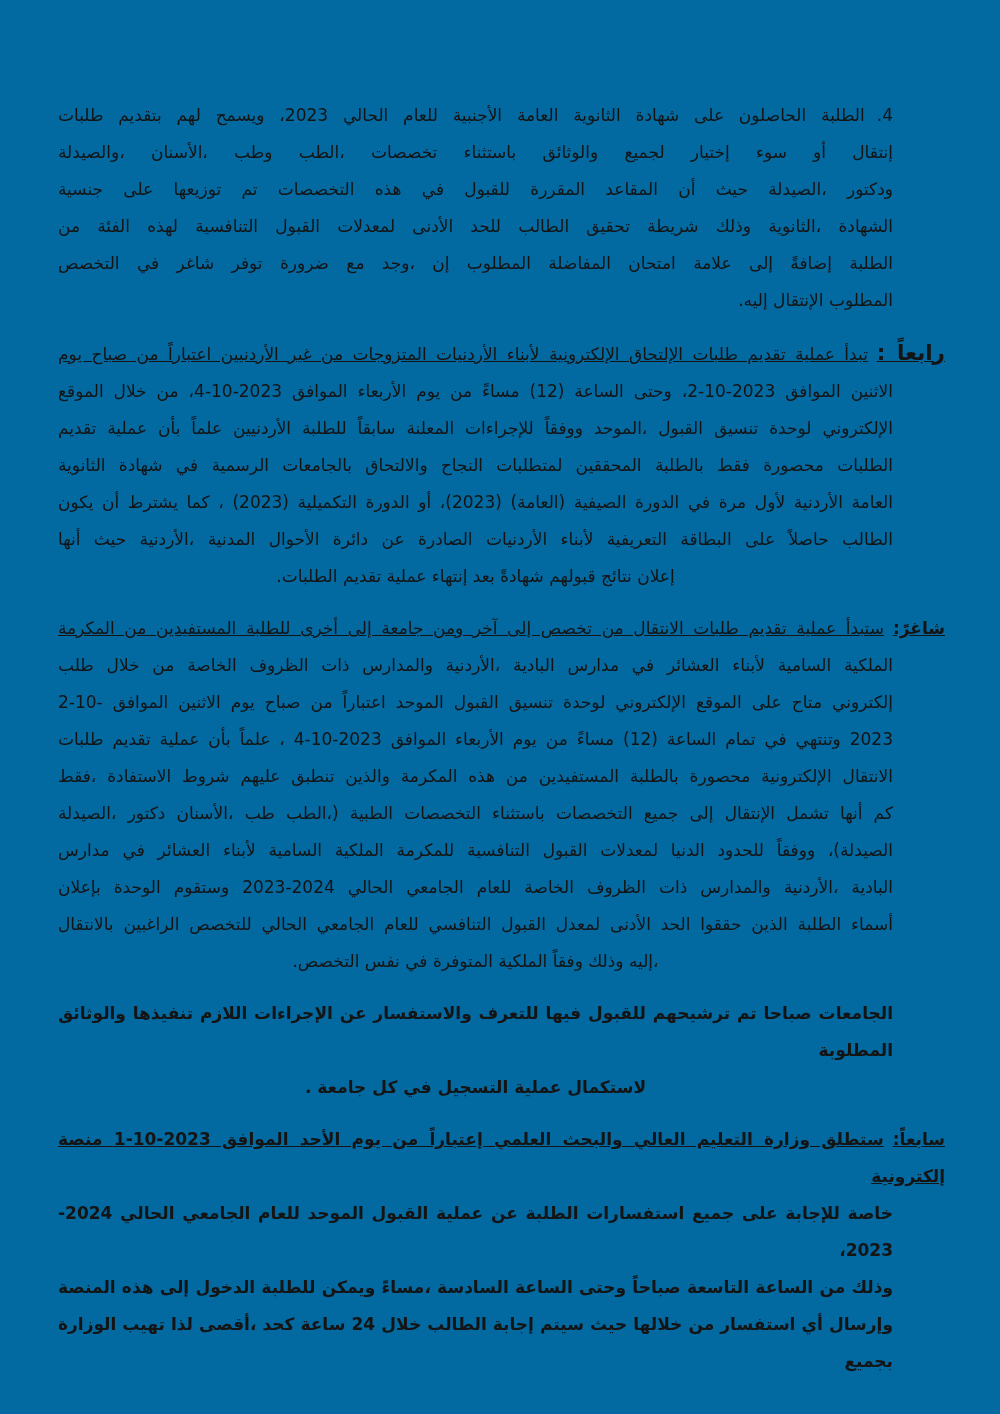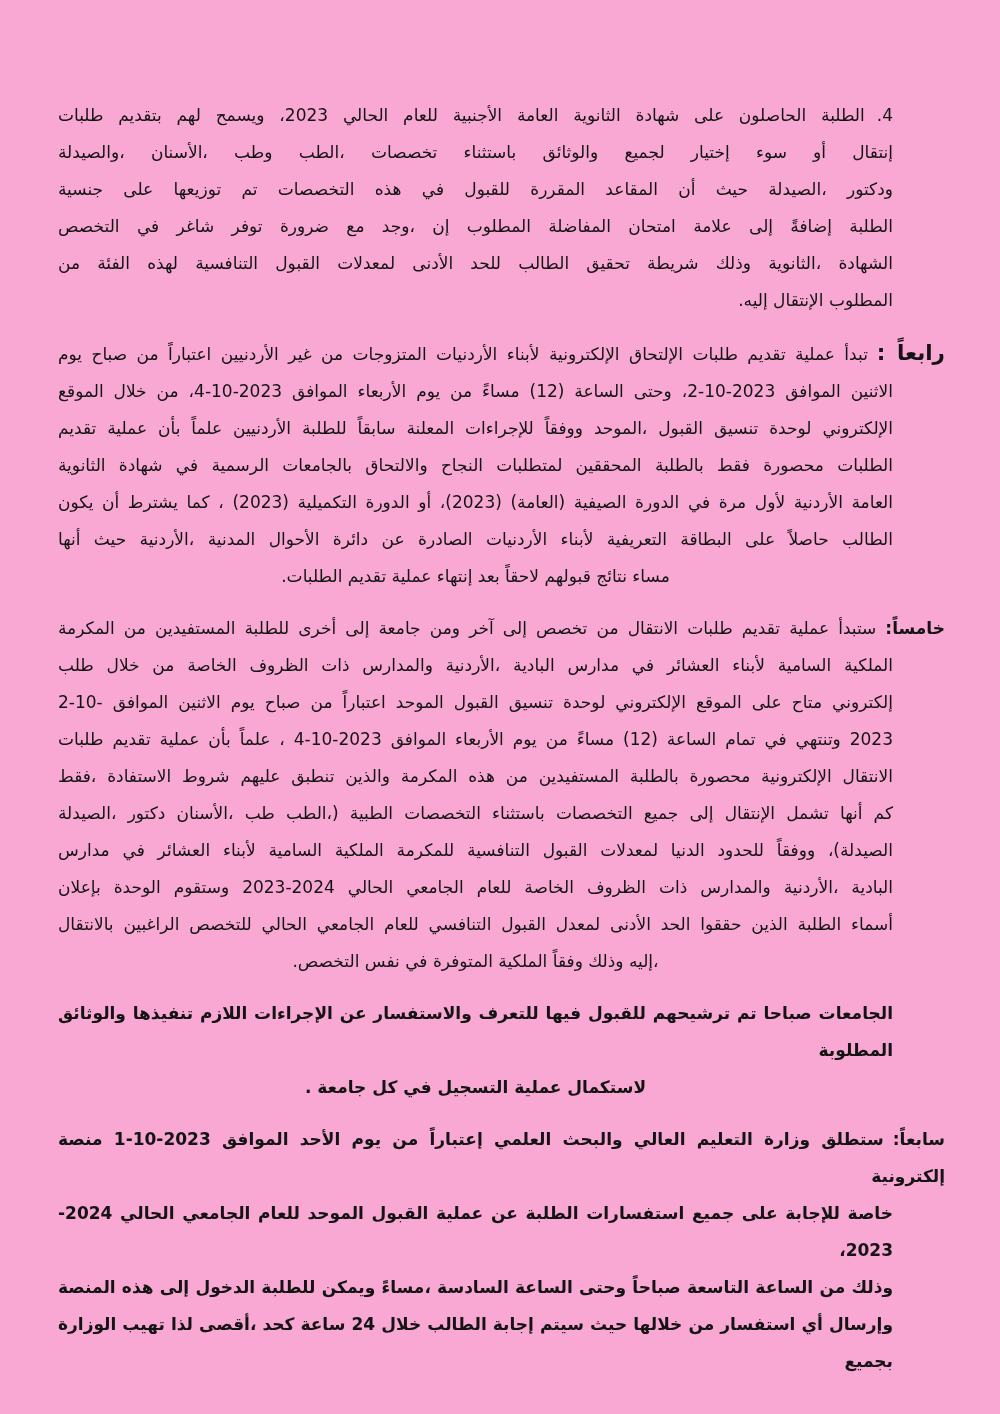--- a/index.html
+++ b/index.html
@@ -1,63 +1,63 @@
 <!DOCTYPE html>
 <html dir="rtl" lang="ar"><head>
 <meta charset="utf-8">
 <style>
   html,body{margin:0;padding:0;background:#e8e8e8;}
   .page{
-    width:1000px;height:1414px;margin:0 auto;background:#f9a8d4;
+    width:1000px;height:1414px;margin:0 auto;background:#0369a1;
     direction:rtl;box-sizing:border-box;
     padding:97px 55px 0 58px;
     font-family:"DejaVu Sans",sans-serif;
     font-size:17px;color:#141414;overflow:hidden;
   }
   .para{margin:0 0 15px 0;}
   .line{
     line-height:37px;
     text-align:justify;
     text-align-last:justify;
   }
   .section .line{padding-right:52px;}
-  .section .line.first{padding-right:0;}
+  .section .line.first{padding-right:0;text-decoration:underline;}
   .item4{padding-right:52px;}
   .item4 .line{padding-right:0;}
   .line.align-right{text-align-last:right;}
   .line.align-center{text-align-last:center;}
   .section.bold{font-weight:700;}
   .sec-label{font-weight:700;margin-left:9px;white-space:nowrap;}
   .sec-label.lg{font-size:21.5px;}
   .list-marker{margin-left:12px;}
 </style>
 </head>
 <body>
 
 <div class="page">
   <div>
       <div class="para item4">
         <div class="line"><span class="list-marker">4.</span><span>الطلبة الحاصلون على شهادة الثانوية العامة الأجنبية للعام الحالي 2023، ويسمح لهم بتقديم طلبات</span></div>
         <div class="line">إنتقال أو سوء إختيار لجميع والوثائق باستثناء تخصصات ،الطب وطب ،الأسنان ،والصيدلة</div>
         <div class="line">ودكتور ،الصيدلة حيث أن المقاعد المقررة للقبول في هذه التخصصات تم توزيعها على جنسية</div>
+        <div class="line">الشهادة ،الثانوية وذلك شريطة تحقيق الطالب للحد الأدنى لمعدلات القبول التنافسية لهذه الفئة من</div>
         <div class="line">الطلبة إضافةً إلى علامة امتحان المفاضلة المطلوب إن ،وجد مع ضرورة توفر شاغر في التخصص</div>
-        <div class="line">الشهادة ،الثانوية وذلك شريطة تحقيق الطالب للحد الأدنى لمعدلات القبول التنافسية لهذه الفئة من</div>
         <div class="line align-right">المطلوب الإنتقال إليه.</div>
       </div>
       <div class="para section">
         <div class="line first"><b class="sec-label lg">رابعاً :</b><span>تبدأ عملية تقديم طلبات الإلتحاق الإلكترونية لأبناء الأردنيات المتزوجات من غير الأردنيين اعتباراً من صباح يوم</span></div>
         <div class="line">الاثنين الموافق 2023-10-2، وحتى الساعة (12) مساءً من يوم الأربعاء الموافق 2023-10-4، من خلال الموقع</div>
         <div class="line">الإلكتروني لوحدة تنسيق القبول ،الموحد ووفقاً للإجراءات المعلنة سابقاً للطلبة الأردنيين علماً بأن عملية تقديم</div>
         <div class="line">الطلبات محصورة فقط بالطلبة المحققين لمتطلبات النجاح والالتحاق بالجامعات الرسمية في شهادة الثانوية</div>
         <div class="line">العامة الأردنية لأول مرة في الدورة الصيفية (العامة) (2023)، أو الدورة التكميلية (2023) ، كما يشترط أن يكون</div>
         <div class="line">الطالب حاصلاً على البطاقة التعريفية لأبناء الأردنيات الصادرة عن دائرة الأحوال المدنية ،الأردنية حيث أنها</div>
-        <div class="line align-center">مساء نتائج قبولهم لاحقاً بعد إنتهاء عملية تقديم الطلبات.</div>
+        <div class="line align-center">إعلان نتائج قبولهم شهادةً بعد إنتهاء عملية تقديم الطلبات.</div>
       </div>
       <div class="para section">
-        <div class="line first"><b class="sec-label">خامساً:</b><span>ستبدأ عملية تقديم طلبات الانتقال من تخصص إلى آخر ومن جامعة إلى أخرى للطلبة المستفيدين من المكرمة</span></div>
+        <div class="line first"><b class="sec-label">شاغرً:</b><span>ستبدأ عملية تقديم طلبات الانتقال من تخصص إلى آخر ومن جامعة إلى أخرى للطلبة المستفيدين من المكرمة</span></div>
         <div class="line">الملكية السامية لأبناء العشائر في مدارس البادية ،الأردنية والمدارس ذات الظروف الخاصة من خلال طلب</div>
         <div class="line">إلكتروني متاح على الموقع الإلكتروني لوحدة تنسيق القبول الموحد اعتباراً من صباح يوم الاثنين الموافق ‪2-10-‬</div>
         <div class="line">2023 وتنتهي في تمام الساعة (12) مساءً من يوم الأربعاء الموافق 2023-10-4 ، علماً بأن عملية تقديم طلبات</div>
         <div class="line">الانتقال الإلكترونية محصورة بالطلبة المستفيدين من هذه المكرمة والذين تنطبق عليهم شروط الاستفادة ،فقط</div>
         <div class="line">كم أنها تشمل الإنتقال إلى جميع التخصصات باستثناء التخصصات الطبية (،الطب طب ،الأسنان دكتور ،الصيدلة</div>
         <div class="line">الصيدلة)، ووفقاً للحدود الدنيا لمعدلات القبول التنافسية للمكرمة الملكية السامية لأبناء العشائر في مدارس</div>
         <div class="line">البادية ،الأردنية والمدارس ذات الظروف الخاصة للعام الجامعي الحالي 2024-2023 وستقوم الوحدة بإعلان</div>
         <div class="line">أسماء الطلبة الذين حققوا الحد الأدنى لمعدل القبول التنافسي للعام الجامعي الحالي للتخصص الراغبين بالانتقال</div>
         <div class="line align-center">،إليه وذلك وفقاً الملكية المتوفرة في نفس التخصص.</div>
       </div>

